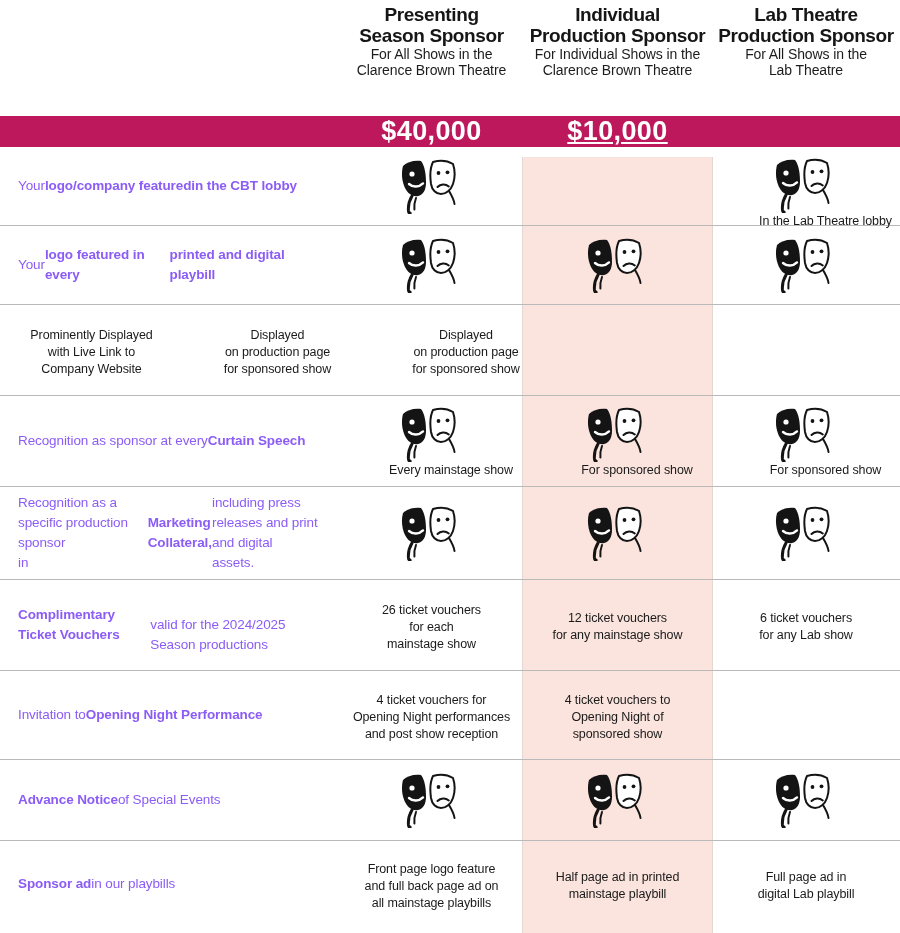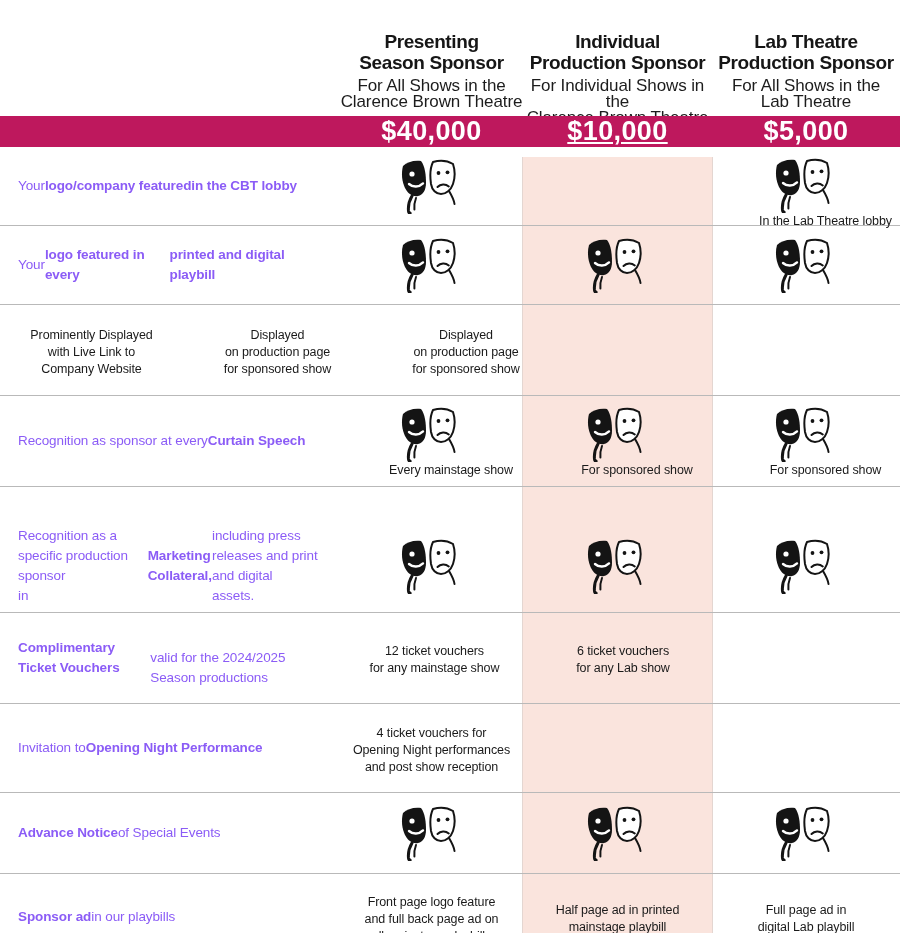--- a/index.html
+++ b/index.html
@@ -29,26 +29,24 @@
   }
   .h-col.c1{width:183px;}
   .h-col.c2{width:189px;}
   .h-col.c3{width:188px;}
   .h-title{
     font-weight:bold;
     font-size:19px;
     line-height:21px;
     letter-spacing:-0.4px;
     color:#161616;
-    margin-top:27px;
   }
   .h-sub{
-    font-size:17px;
+    font-size:14px;
     line-height:16px;
-    margin-top:5px;
     color:#1c1c1c;
     letter-spacing:-0.1px;
     text-align:center;
   }
 
   
   .price-band{
     position:relative;
     height:31px;
     background:#be185d;
@@ -168,21 +166,20 @@
         <span>For All Shows in the</span><br>
         <span>Lab Theatre</span>
       </div>
     </div>
   </div>
 
   <div class="price-band">
     <div class="p-label"></div>
     <div class="price-cell c1">$40,000</div>
     <div class="price-cell c2">$10,000</div>
-    <div class="price-cell c3">$5,000</div>
   </div>
 
   <div class="tbody" id="tbody">
       <div class="row" style="height: 79px;">
         <div class="cell-label">Your <b>logo/company featured</b><br><b>in the CBT lobby</b></div>
         <div class="cell c1 has-icon">
           <span class="masks">
   <svg width="64" height="56" viewBox="0 0 64 56" aria-hidden="true">
     <g fill="none" stroke="#141414" stroke-width="1.6">
       <path d="M33 4c7-2 15-1 20 2 2 6 2 14 0 20-2 6-7 10-12 10-5 0-9-4-10-10-1-7-1-16 2-22z" fill="#ffffff" stroke="#141414" stroke-width="2"></path>
@@ -341,21 +338,21 @@
     <path d="M21 3c-7-1-14 1-18 5-2 7-1 16 2 22 3 6 8 9 13 8 5-1 8-6 8-13 0-8-1-17-5-22z" fill="#141414"></path>
     <circle cx="12" cy="16" r="2.6" fill="#ffffff"></circle>
     <path d="M9 26c4 3.6 10 3.4 14-.6" stroke="#ffffff" stroke-width="2.4" fill="none" stroke-linecap="round"></path>
     <path d="M12 38c-3 5-4 10-3.5 15 .2 1.6 1 2.6 1.6 2.2" stroke="#141414" stroke-width="3" fill="none" stroke-linecap="round"></path>
     <path d="M16 40c-1.5 4-2 8-1.6 11.5" stroke="#141414" stroke-width="2" fill="none" stroke-linecap="round"></path>
   </svg>
 </span>
           <div class="cap"><span>For sponsored show</span></div>
         </div>
       </div>
-      <div class="row" style="height: 93px; margin-top: 33px;">
+      <div class="row" style="height: 93px;">
         <div class="cell-label">Recognition as a specific production sponsor<br>in <b>Marketing Collateral,</b> including press<br>releases and print and digital assets.</div>
         <div class="cell c1 has-icon">
           <span class="masks">
   <svg width="64" height="56" viewBox="0 0 64 56" aria-hidden="true">
     <g fill="none" stroke="#141414" stroke-width="1.6">
       <path d="M33 4c7-2 15-1 20 2 2 6 2 14 0 20-2 6-7 10-12 10-5 0-9-4-10-10-1-7-1-16 2-22z" fill="#ffffff" stroke="#141414" stroke-width="2"></path>
       <circle cx="38.5" cy="15" r="1.9" fill="#141414" stroke="none"></circle>
       <circle cx="47.5" cy="14.3" r="1.9" fill="#141414" stroke="none"></circle>
       <path d="M37.5 29c3-3.2 8-3.4 11.3-.6" stroke="#141414" stroke-width="2" stroke-linecap="round"></path>
       <path d="M49 33c3 5 5 9 5.5 13" stroke="#141414" stroke-width="2" stroke-linecap="round"></path>
@@ -400,32 +397,38 @@
     <circle cx="12" cy="16" r="2.6" fill="#ffffff"></circle>
     <path d="M9 26c4 3.6 10 3.4 14-.6" stroke="#ffffff" stroke-width="2.4" fill="none" stroke-linecap="round"></path>
     <path d="M12 38c-3 5-4 10-3.5 15 .2 1.6 1 2.6 1.6 2.2" stroke="#141414" stroke-width="3" fill="none" stroke-linecap="round"></path>
     <path d="M16 40c-1.5 4-2 8-1.6 11.5" stroke="#141414" stroke-width="2" fill="none" stroke-linecap="round"></path>
   </svg>
 </span>
         </div>
       </div>
       <div class="row" style="height: 91px;">
         <div class="cell-label"><b>Complimentary Ticket Vouchers</b><br>valid for the 2024/2025 Season productions</div>
+        <div class="cell c1">
+          <div class="cap"><span>26 ticket vouchers</span><br><span>for each</span><br><span>mainstage show</span></div>
+        </div>
         <div class="cell c2">
           <div class="cap"><span>12 ticket vouchers</span><br><span>for any mainstage show</span></div>
         </div>
         <div class="cell c3">
           <div class="cap"><span>6 ticket vouchers</span><br><span>for any Lab show</span></div>
         </div>
       </div>
       <div class="row" style="height: 89px;">
         <div class="cell-label">Invitation  to<br><b>Opening Night Performance</b></div>
         <div class="cell c1">
           <div class="cap"><span>4 ticket vouchers for</span><br><span>Opening Night performances</span><br><span>and post show reception</span></div>
         </div>
+        <div class="cell c2">
+          <div class="cap"><span>4 ticket vouchers to</span><br><span>Opening Night of</span><br><span>sponsored show</span></div>
+        </div>
       </div>
       <div class="row" style="height: 81px;">
         <div class="cell-label"><b>Advance Notice</b> of Special Events</div>
         <div class="cell c1 has-icon">
           <span class="masks">
   <svg width="64" height="56" viewBox="0 0 64 56" aria-hidden="true">
     <g fill="none" stroke="#141414" stroke-width="1.6">
       <path d="M33 4c7-2 15-1 20 2 2 6 2 14 0 20-2 6-7 10-12 10-5 0-9-4-10-10-1-7-1-16 2-22z" fill="#ffffff" stroke="#141414" stroke-width="2"></path>
       <circle cx="38.5" cy="15" r="1.9" fill="#141414" stroke="none"></circle>
       <circle cx="47.5" cy="14.3" r="1.9" fill="#141414" stroke="none"></circle>

